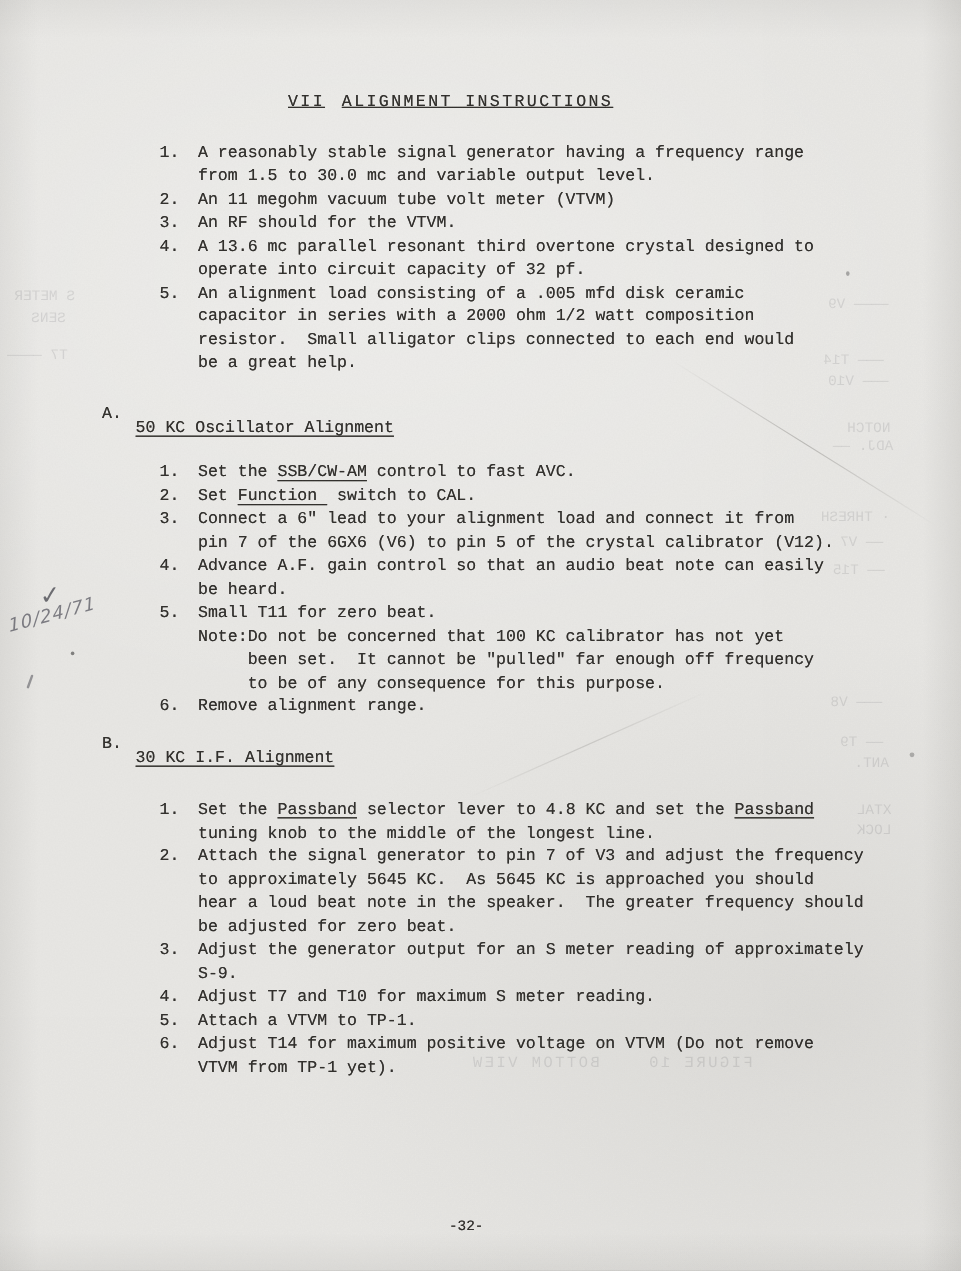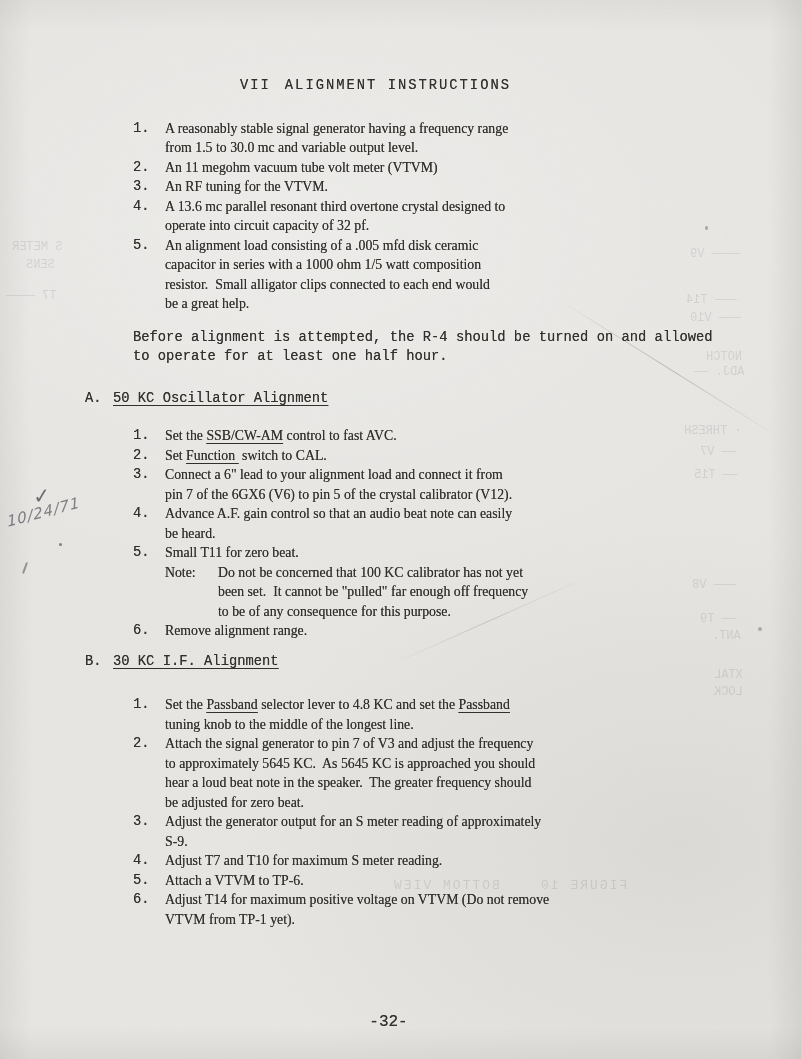--- a/index.html
+++ b/index.html
@@ -33,40 +33,40 @@
     position:absolute;
     transform:scaleX(-1);
     color:rgba(60,62,66,0.13);
     font:12px "Liberation Mono","DejaVu Sans Mono",monospace;
     white-space:pre;
     pointer-events:none;
   }
   
   .doc{position:absolute;inset:0;padding-top:76px;font-size:13.8px;line-height:19.5px;}
   .doc, .doc *{text-shadow:0 0 0.5px rgba(47,45,42,0.75);}
-  .title-row{margin-left:240px;letter-spacing:2px;white-space:pre;}
+  .title-row{margin-left:240px;letter-spacing:2px;white-space:pre;text-decoration:underline;}
   .title-gap{display:inline-block;width:14px;}
   .intro{margin:40px 0 0 108px;white-space:pre-wrap;}
   .blocklist{margin:23px 0 0 133px;padding:0;list-style:none;}
   .row{display:flex;align-items:flex-start;}
   .num{flex:0 0 32px;white-space:pre;}
-  .txt{flex:1;white-space:pre-wrap;font-family:Liberation Serif, serif;}
+  .txt{flex:1;white-space:pre-wrap;}
   .preamble{margin:14px 0 0 133px;white-space:pre-wrap;}
   .section{margin-left:85px;}
   .sec-a{margin-top:22px;}
   .sec-b{margin-top:11px;}
   .sec-head{display:flex;}
   .letter{flex:0 0 28px;}
-  .u{text-decoration:underline;text-underline-offset:3px;text-decoration-thickness:1px;}
+  .u{text-decoration:underline;text-underline-offset:3px;text-decoration-thickness:1px;margin-top:12px;}
   .steps{margin:18px 0 0 48px;padding:0;list-style:none;}
   .sec-b .steps{margin-top:24px;}
   .note{display:flex;margin-left:0;justify-content:space-between;}
   .note-label{flex:0 0 41px;white-space:pre;}
-  .note-text{flex:1;margin-left:12px;white-space:pre-wrap;}
-  .pageno{position:absolute;left:0;right:24px;top:1013px;text-align:center;font-size:16px;}
+  .note-text{flex:1;white-space:pre-wrap;}
+  .pageno{position:absolute;left:0;right:24px;top:1013px;text-align:center;font-size:12px;}
   
   .check{
     position:absolute;left:33px;top:484px;
     font-size:21px;color:rgba(72,72,80,0.78);
     transform:rotate(-6deg);
     font-family:"DejaVu Sans",sans-serif;
   }
   .hdate{
     position:absolute;left:6px;top:503px;
     font:italic 15px "DejaVu Sans",sans-serif;
@@ -128,38 +128,36 @@
           <span class="num">1.</span>
           <span class="txt"><span>A reasonably stable signal generator having a frequency range
 from 1.5 to 30.0 mc and variable output level.</span></span>
         </li>
       <li class="row">
           <span class="num">2.</span>
           <span class="txt"><span>An 11 megohm vacuum tube volt meter (VTVM)</span></span>
         </li>
       <li class="row">
           <span class="num">3.</span>
-          <span class="txt"><span>An RF tuning for the VTVM.</span></span>
+          <span class="txt"><span>An RF should for the VTVM.</span></span>
         </li>
       <li class="row">
           <span class="num">4.</span>
           <span class="txt"><span>A 13.6 mc parallel resonant third overtone crystal designed to
 operate into circuit capacity of 32 pf.</span></span>
         </li>
       <li class="row">
           <span class="num">5.</span>
           <span class="txt"><span>An alignment load consisting of a .005 mfd disk ceramic
-capacitor in series with a 1000 ohm 1/5 watt composition
+capacitor in series with a 2000 ohm 1/2 watt composition
 resistor.  Small alligator clips connected to each end would
 be a great help.</span></span>
         </li>
     </ol>
 
-    <p class="preamble">Before alignment is attempted, the R-4 should be turned on and allowed
-to operate for at least one half hour.</p>
 
     <div class="section sec-a">
       <div class="sec-head">
           <span class="letter">A.</span>
           <span class="u">50 KC Oscillator Alignment</span>
         </div>
       <ol class="steps">
         <li class="row">
             <span class="num">1.</span>
             <span class="txt"><span>Set the </span><span class="u">SSB/CW-AM</span><span> control to fast AVC.</span></span>
@@ -213,21 +211,21 @@
             <span class="num">3.</span>
             <span class="txt"><span>Adjust the generator output for an S meter reading of approximately
 S-9.</span></span>
           </li>
         <li class="row">
             <span class="num">4.</span>
             <span class="txt"><span>Adjust T7 and T10 for maximum S meter reading.</span></span>
           </li>
         <li class="row">
             <span class="num">5.</span>
-            <span class="txt"><span>Attach a VTVM to TP-6.</span></span>
+            <span class="txt"><span>Attach a VTVM to TP-1.</span></span>
           </li>
         <li class="row">
             <span class="num">6.</span>
             <span class="txt"><span>Adjust T14 for maximum positive voltage on VTVM (Do not remove
 VTVM from TP-1 yet).</span></span>
           </li>
       </ol>
     </div>
 
     <div class="pageno">-32-</div>

